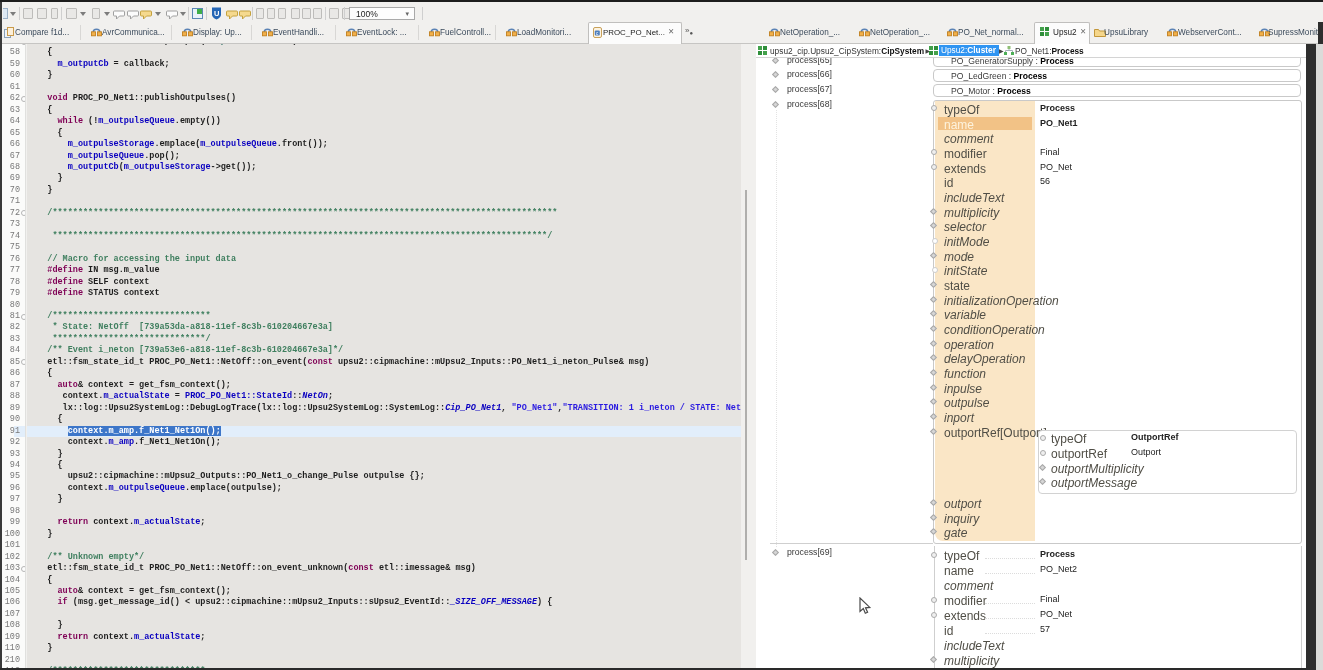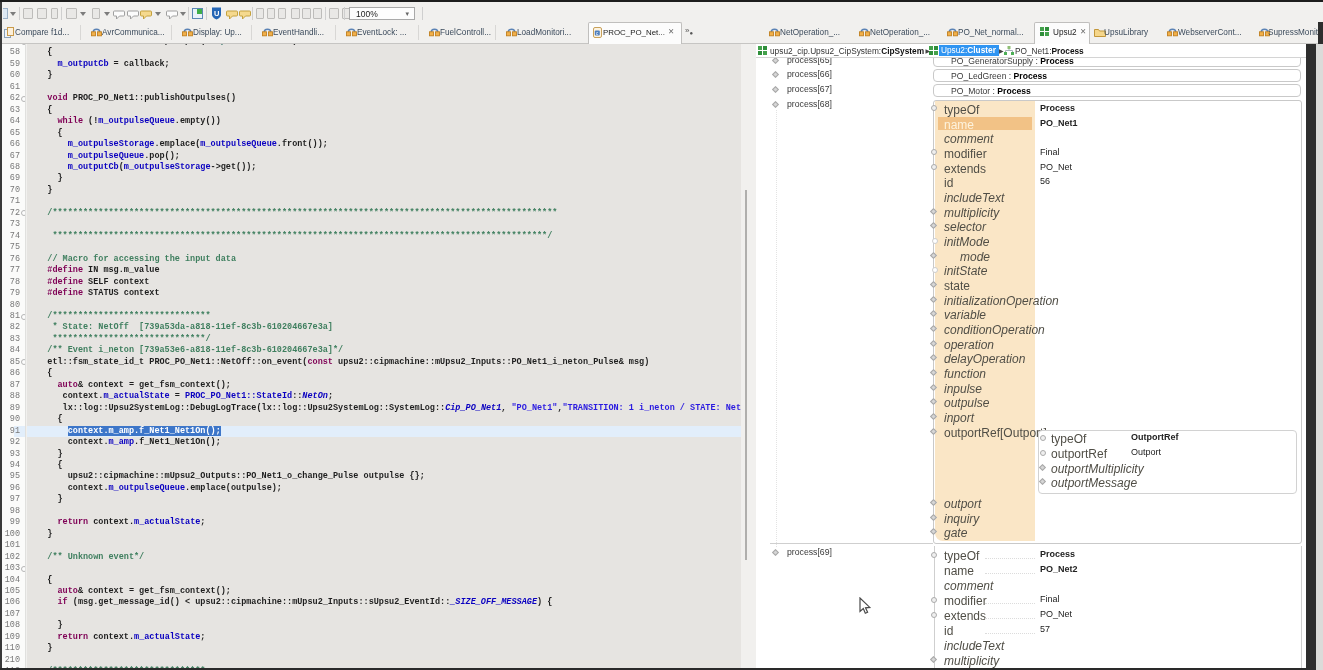--- a/index.html
+++ b/index.html
@@ -332,21 +332,22 @@
 <div class="cl" style="top:393.5px">    context.<i class="m">m_amp</i>.f_Net1_Net1On();</div>
 <div class="cl" style="top:405.0px">  }</div>
 <div class="cl" style="top:416.4px">  {</div>
 <div class="cl" style="top:427.9px">    upsu2::cipmachine::mUpsu2_Outputs::PO_Net1_o_change_Pulse outpulse {};</div>
 <div class="cl" style="top:439.3px">    context.<i class="m">m_outpulseQueue</i>.emplace(outpulse);</div>
 <div class="cl" style="top:450.8px">  }</div>
 <div class="cl" style="top:462.3px"></div>
 <div class="cl" style="top:473.7px">  <i class="k">return</i> context.<i class="m">m_actualState</i>;</div>
 <div class="cl" style="top:485.2px">}</div>
 <div class="cl" style="top:496.6px"></div>
-<div class="cl" style="top:508.1px"><i class="c">/** Unknown event*/</i></div>
+<div class="cl" style="top:508.1px"><i class="c">/** Unknown empty*/</i></div>
+<div class="cl" style="top:519.6px">etl::fsm_state_id_t <i class="b">PROC_PO_Net1::NetOff::on_event_unknown</i>(<i class="k">const</i> etl::imessage&amp; msg)</div>
 <div class="cl" style="top:531.0px">{</div>
 <div class="cl" style="top:542.5px">  <i class="k">auto</i>&amp; context = get_fsm_context();</div>
 <div class="cl" style="top:553.9px">  <i class="k">if</i> (msg.get_message_id() &lt; upsu2::cipmachine::mUpsu2_Inputs::sUpsu2_EventId::<i class="e">_SIZE_OFF_MESSAGE</i>) {</div>
 <div class="cl" style="top:576.9px">  }</div>
 <div class="cl" style="top:588.3px">  <i class="k">return</i> context.<i class="m">m_actualState</i>;</div>
 <div class="cl" style="top:599.8px">}</div>
 <div class="cl" style="top:611.2px"></div>
 <div class="cl" style="top:622.7px"><i class="c">/******************************</i></div>
 </div>
 <div id="vsb"></div>
@@ -383,21 +384,21 @@
 <div class="plab" style="left:944px;top:176.2px;">id</div>
 <div class="pval" style="left:1040px;top:176.2px;text-align:center;">56</div>
 <div class="plab" style="left:944px;top:190.9px;font-style:italic;">includeText</div>
 <div class="dia" style="left:931px;top:208.6px"></div>
 <div class="plab" style="left:944px;top:205.6px;font-style:italic;">multiplicity</div>
 <div class="dia" style="left:931px;top:223.2px"></div>
 <div class="plab" style="left:944px;top:220.2px;font-style:italic;">selector</div>
 <div class="oic" style="left:931.5px;top:237.9px"></div>
 <div class="plab" style="left:944px;top:234.9px;font-style:italic;">initMode</div>
 <div class="dia" style="left:931px;top:252.6px"></div>
-<div class="plab" style="left:944px;top:249.6px;font-style:italic;margin-left:16px;">mode</div>
+<div class="plab" style="left:944px;top:249.6px;font-style:italic;">mode</div>
 <div class="oic" style="left:931.5px;top:267.3px"></div>
 <div class="plab" style="left:944px;top:264.3px;font-style:italic;">initState</div>
 <div class="dia" style="left:931px;top:282.0px"></div>
 <div class="plab" style="left:944px;top:279.0px;">state</div>
 <div class="dia" style="left:931px;top:296.6px"></div>
 <div class="plab" style="left:944px;top:293.6px;font-style:italic;">initializationOperation</div>
 <div class="dia" style="left:931px;top:311.3px"></div>
 <div class="plab" style="left:944px;top:308.3px;font-style:italic;">variable</div>
 <div class="dia" style="left:931px;top:326.0px"></div>
 <div class="plab" style="left:944px;top:323.0px;font-style:italic;">conditionOperation</div>
@@ -432,21 +433,21 @@
 <div class="plab" style="left:1051px;top:461.7px;font-style:italic;">outportMultiplicity</div>
 <div class="dia" style="left:1040px;top:479.3px"></div>
 <div class="plab" style="left:1051px;top:476.3px;font-style:italic;">outportMessage</div>
 <div style="position:absolute;left:770px;top:543px;width:163px;border-top:1px solid #cfcfcf"></div>
 <div id="panel2"></div>
 <div class="cic" style="left:931px;top:551.8px"></div>
 <div class="plab" style="left:944px;top:549.3px;">typeOf</div>
 <div class="pval" style="left:1040px;top:549.3px;font-weight:bold;">Process</div>
 <div style="position:absolute;left:985px;top:558.3px;width:50px;border-top:1px dotted #dcdcdc"></div>
 <div class="plab" style="left:944px;top:564.2px;">name</div>
-<div class="pval" style="left:1040px;top:564.2px;font-weight:bold;">PO_Net2</div>
+<div class="pval" style="left:1040px;top:564.2px;font-weight:normal;">PO_Net2</div>
 <div style="position:absolute;left:985px;top:573.2px;width:50px;border-top:1px dotted #dcdcdc"></div>
 <div class="plab" style="left:944px;top:579.2px;font-style:italic;">comment</div>
 <div class="cic" style="left:931px;top:596.6px"></div>
 <div class="plab" style="left:944px;top:594.1px;">modifier</div>
 <div class="pval" style="left:1040px;top:594.1px;">Final</div>
 <div style="position:absolute;left:985px;top:603.1px;width:50px;border-top:1px dotted #dcdcdc"></div>
 <div class="cic" style="left:931px;top:611.6px"></div>
 <div class="plab" style="left:944px;top:609.1px;">extends</div>
 <div class="pval" style="left:1040px;top:609.1px;">PO_Net</div>
 <div style="position:absolute;left:985px;top:618.1px;width:50px;border-top:1px dotted #dcdcdc"></div>

